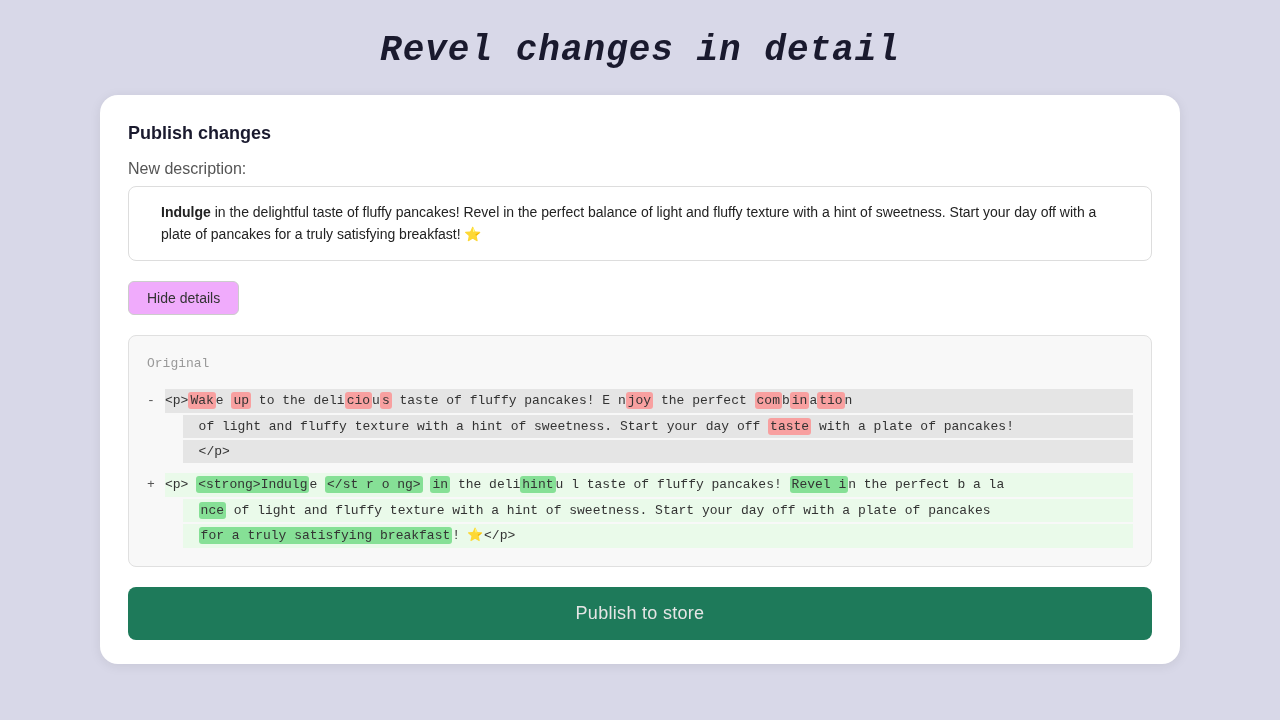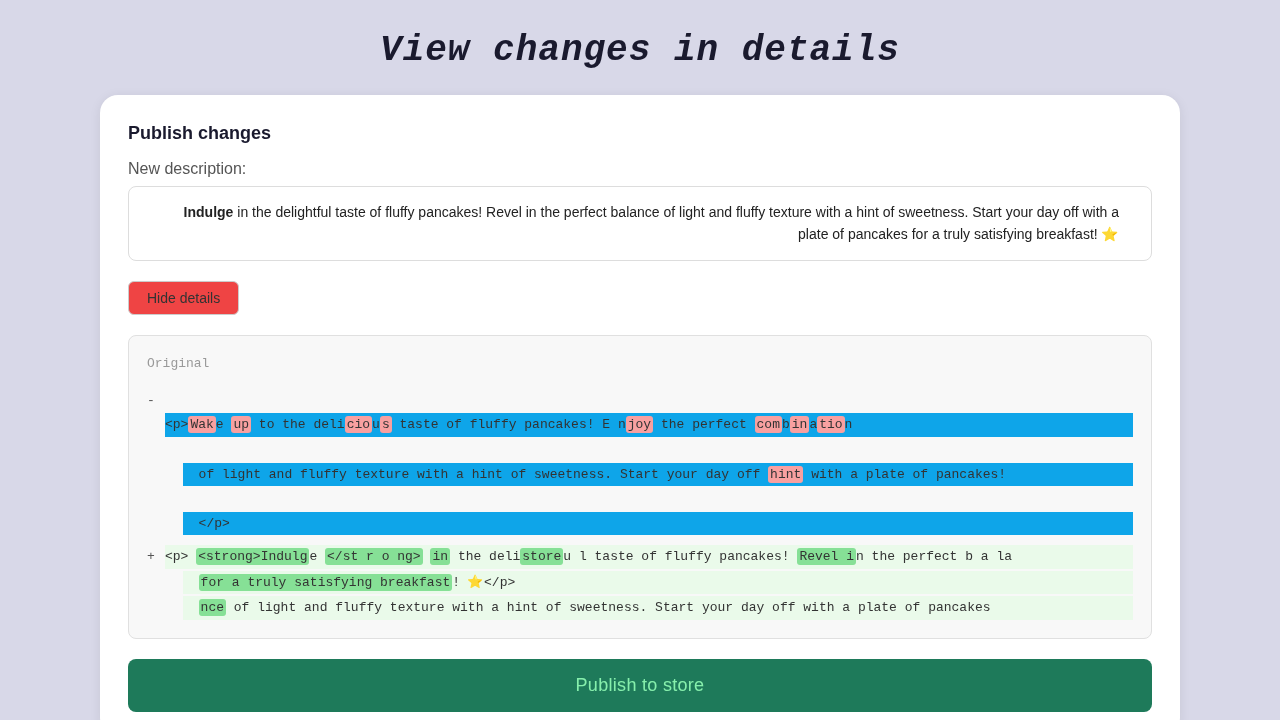--- a/index.html
+++ b/index.html
@@ -48,30 +48,29 @@
     }
 
     .description-box {
       border: 1px solid #ddd;
       border-radius: 8px;
       padding: 14px 32px;
       font-size: 14px;
       color: #222;
       line-height: 1.6;
       margin-bottom: 20px;
-      text-align: right;
     }
 
     .description-box strong {
       font-weight: 700;
     }
 
     .hide-details-btn {
       border: 1px solid #ccc;
-      background: #ef4444;
+      background: #f0abfc;
       border-radius: 6px;
       padding: 8px 18px;
       font-size: 14px;
       color: #333;
       cursor: pointer;
       margin-bottom: 20px;
     }
 
     .diff-container {
       background: #f8f8f8;
@@ -104,22 +103,21 @@
       font-size: 13px;
     }
 
     .diff-content {
       flex: 1;
       white-space: pre-wrap;
       word-break: break-all;
     }
 
     .diff-removed-line .diff-content {
-      background: #0ea5e9;
-      margin-top: 24px;
+      background: #e5e5e5;
     }
 
     .diff-added-line .diff-content {
       background: #eafaea;
     }
 
     .hl-red {
       background: #f8a0a0;
       border-radius: 3px;
       padding: 1px 2px;
@@ -131,34 +129,34 @@
       padding: 1px 2px;
     }
 
     .diff-indent {
       padding-left: 18px;
     }
 
     .publish-btn {
       width: 100%;
       background: #1e7a5a;
-      color: #86efac;
+      color: #e5e5e5;
       border: none;
       border-radius: 8px;
       padding: 16px;
       font-size: 18px;
       font-weight: 500;
       cursor: pointer;
       letter-spacing: 0.3px;
     }
   </style>
 </head>
 <body>
 
-<h1 class="page-title">View changes in details</h1>
+<h1 class="page-title">Revel changes in detail</h1>
 
 <div class="card">
   <div class="card-title">Publish changes</div>
 
   <div class="section-label">New description:</div>
 
   <div class="description-box">
     <strong>Indulge</strong><span> in the delightful taste of fluffy pancakes! Revel in the perfect balance of light and fluffy texture with a hint of sweetness. Start your day off with a plate of pancakes for a truly satisfying breakfast! ⭐</span>
   </div>
 
@@ -166,37 +164,37 @@
 
   <div class="diff-container">
     <div class="diff-label">Original</div>
 
     <div class="diff-line diff-removed-line">
       <span class="diff-prefix">-</span>
       <span class="diff-content">&lt;p&gt;<span class="hl-red">Wak</span>e <span class="hl-red">up</span> to the deli<span class="hl-red">cio</span>u<span class="hl-red">s</span> taste of fluffy pancakes! E n<span class="hl-red">joy</span> the perfect <span class="hl-red">com</span>b<span class="hl-red">in</span>a<span class="hl-red">tio</span>n</span>
     </div>
     <div class="diff-line diff-removed-line diff-indent">
       <span class="diff-prefix"> </span>
-      <span class="diff-content">  of light and fluffy texture with a hint of sweetness. Start your day off <span class="hl-red">hint</span> with a plate of pancakes!</span>
+      <span class="diff-content">  of light and fluffy texture with a hint of sweetness. Start your day off <span class="hl-red">taste</span> with a plate of pancakes!</span>
     </div>
     <div class="diff-line diff-removed-line diff-indent">
       <span class="diff-prefix"> </span>
       <span class="diff-content">  &lt;/p&gt;</span>
     </div>
 
     <div style="height: 8px;"></div>
 
     <div class="diff-line diff-added-line">
       <span class="diff-prefix">+</span>
-      <span class="diff-content">&lt;p&gt; <span class="hl-green">&lt;strong&gt;Indulg</span>e <span class="hl-green">&lt;/st r o ng&gt;</span> <span class="hl-green">in</span> the deli<span class="hl-green">store</span>u l taste of fluffy pancakes! <span class="hl-green">Revel i</span>n the perfect b a la</span>
+      <span class="diff-content">&lt;p&gt; <span class="hl-green">&lt;strong&gt;Indulg</span>e <span class="hl-green">&lt;/st r o ng&gt;</span> <span class="hl-green">in</span> the deli<span class="hl-green">hint</span>u l taste of fluffy pancakes! <span class="hl-green">Revel i</span>n the perfect b a la</span>
     </div>
     <div class="diff-line diff-added-line diff-indent">
       <span class="diff-prefix"> </span>
+      <span class="diff-content">  <span class="hl-green">nce</span> of light and fluffy texture with a hint of sweetness. Start your day off with a plate of pancakes</span>
+    </div>
+    <div class="diff-line diff-added-line diff-indent">
+      <span class="diff-prefix"> </span>
       <span class="diff-content">  <span class="hl-green">for a truly satisfying breakfast</span>! ⭐&lt;/p&gt;</span>
-    </div>
-    <div class="diff-line diff-added-line diff-indent">
-      <span class="diff-prefix"> </span>
-      <span class="diff-content">  <span class="hl-green">nce</span> of light and fluffy texture with a hint of sweetness. Start your day off with a plate of pancakes</span>
     </div>
   </div>
 
   <button class="publish-btn">Publish to store</button>
 </div>
 
 </body></html>

